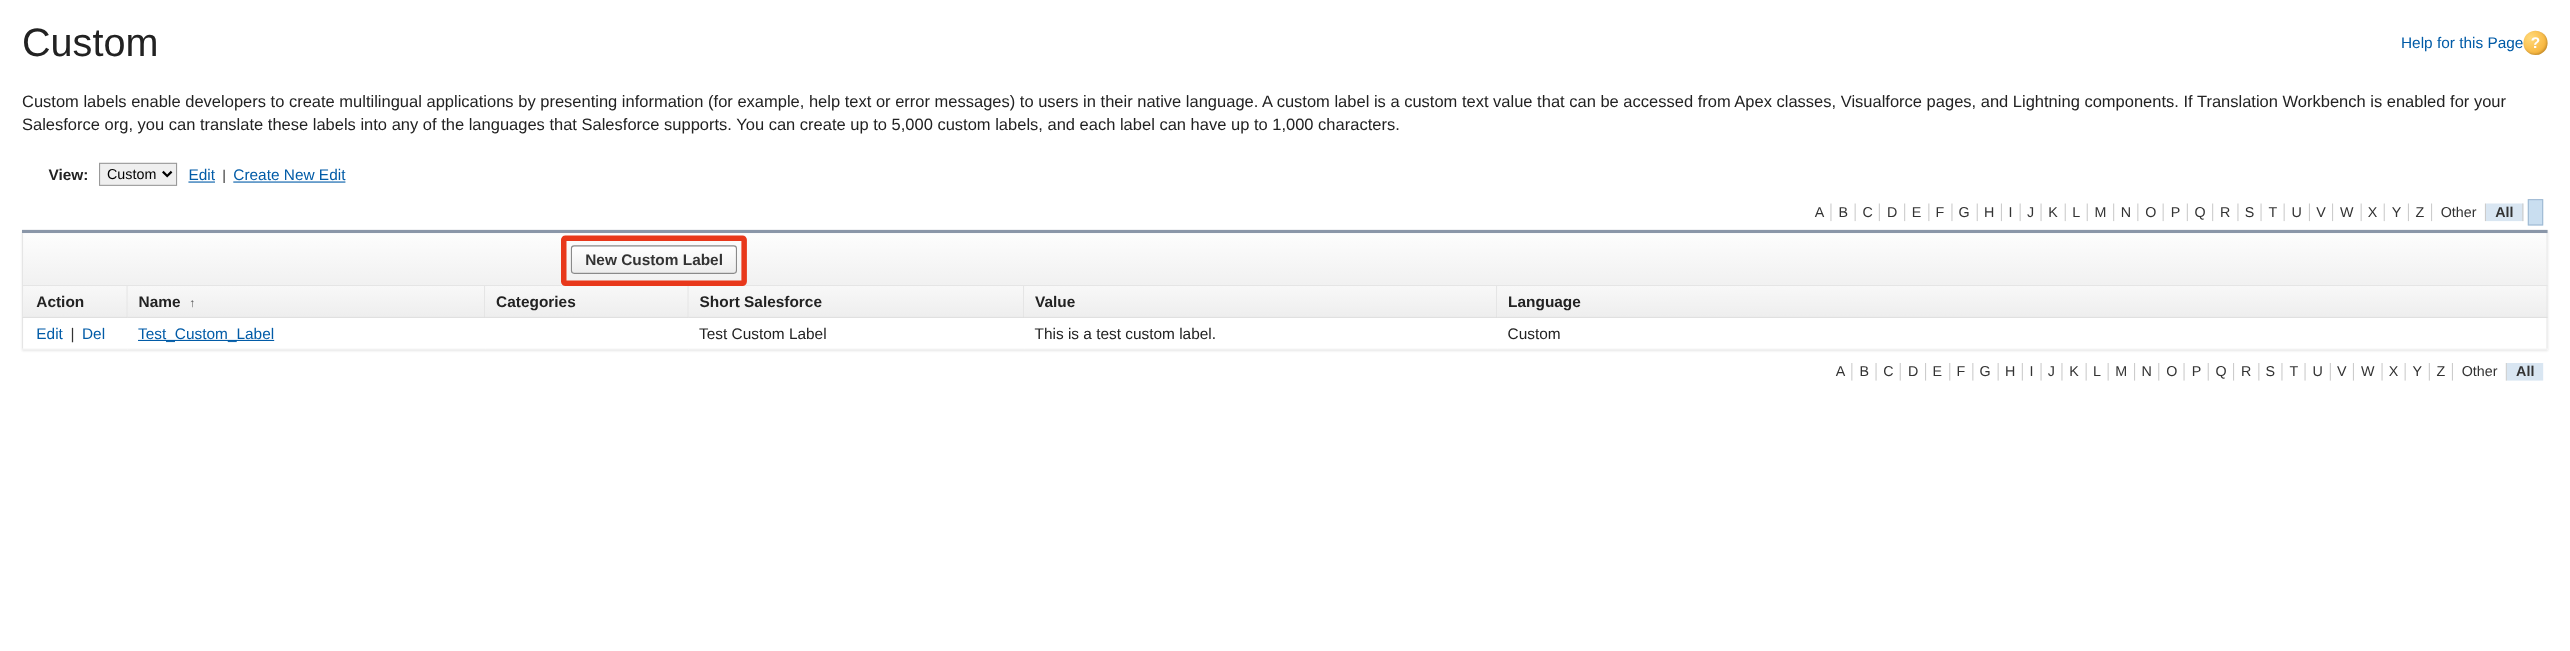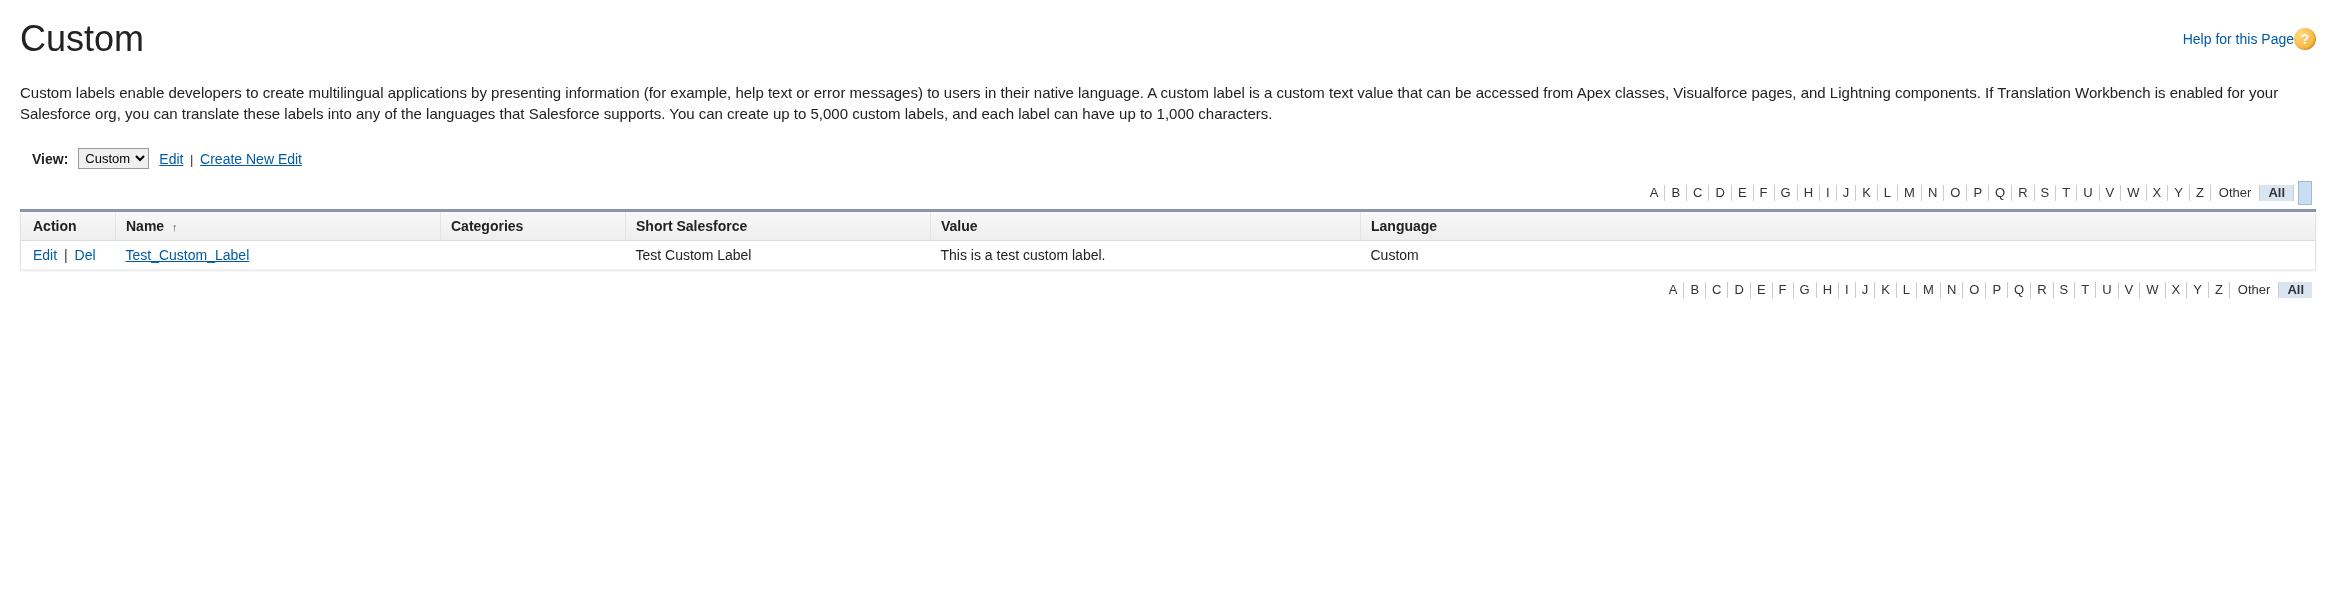--- a/index.html
+++ b/index.html
@@ -49,21 +49,21 @@
     font-size: 15px;
     line-height: 1.4;
     margin: 22px 0 24px 0;
     color: #222;
   }
   .view-row {
     display: flex;
     align-items: center;
     gap: 10px;
     margin-bottom: 12px;
-    margin-left: 12px;
+    margin-left: 24px;
   }
   .view-label {
     font-weight: bold;
     font-size: 14px;
   }
   .view-select {
     font-size: 13px;
     padding: 1px 2px;
     border: 1px solid #999;
   }
@@ -237,20 +237,25 @@
     <span class="alpha-item">W</span>
     <span class="alpha-item">X</span>
     <span class="alpha-item">Y</span>
     <span class="alpha-item">Z</span>
     <span class="alpha-item other">Other</span>
     <span class="alpha-item all">All</span>
     <span class="scroll-ind"></span>
   </div>
 
 <div class="table-wrap">
+  <div class="button-bar">
+    <div class="highlight-box">
+      <button class="sf-button">New Custom Label</button>
+    </div>
+  </div>
   <table class="data">
     <thead>
       <tr>
         <th class="col-action">Action</th>
         <th class="col-name">
           <span>Name</span>
           <span class="sort-arrow">↑</span>
         </th>
         <th class="col-cat">Categories</th>
         <th class="col-short">Short Salesforce</th>

